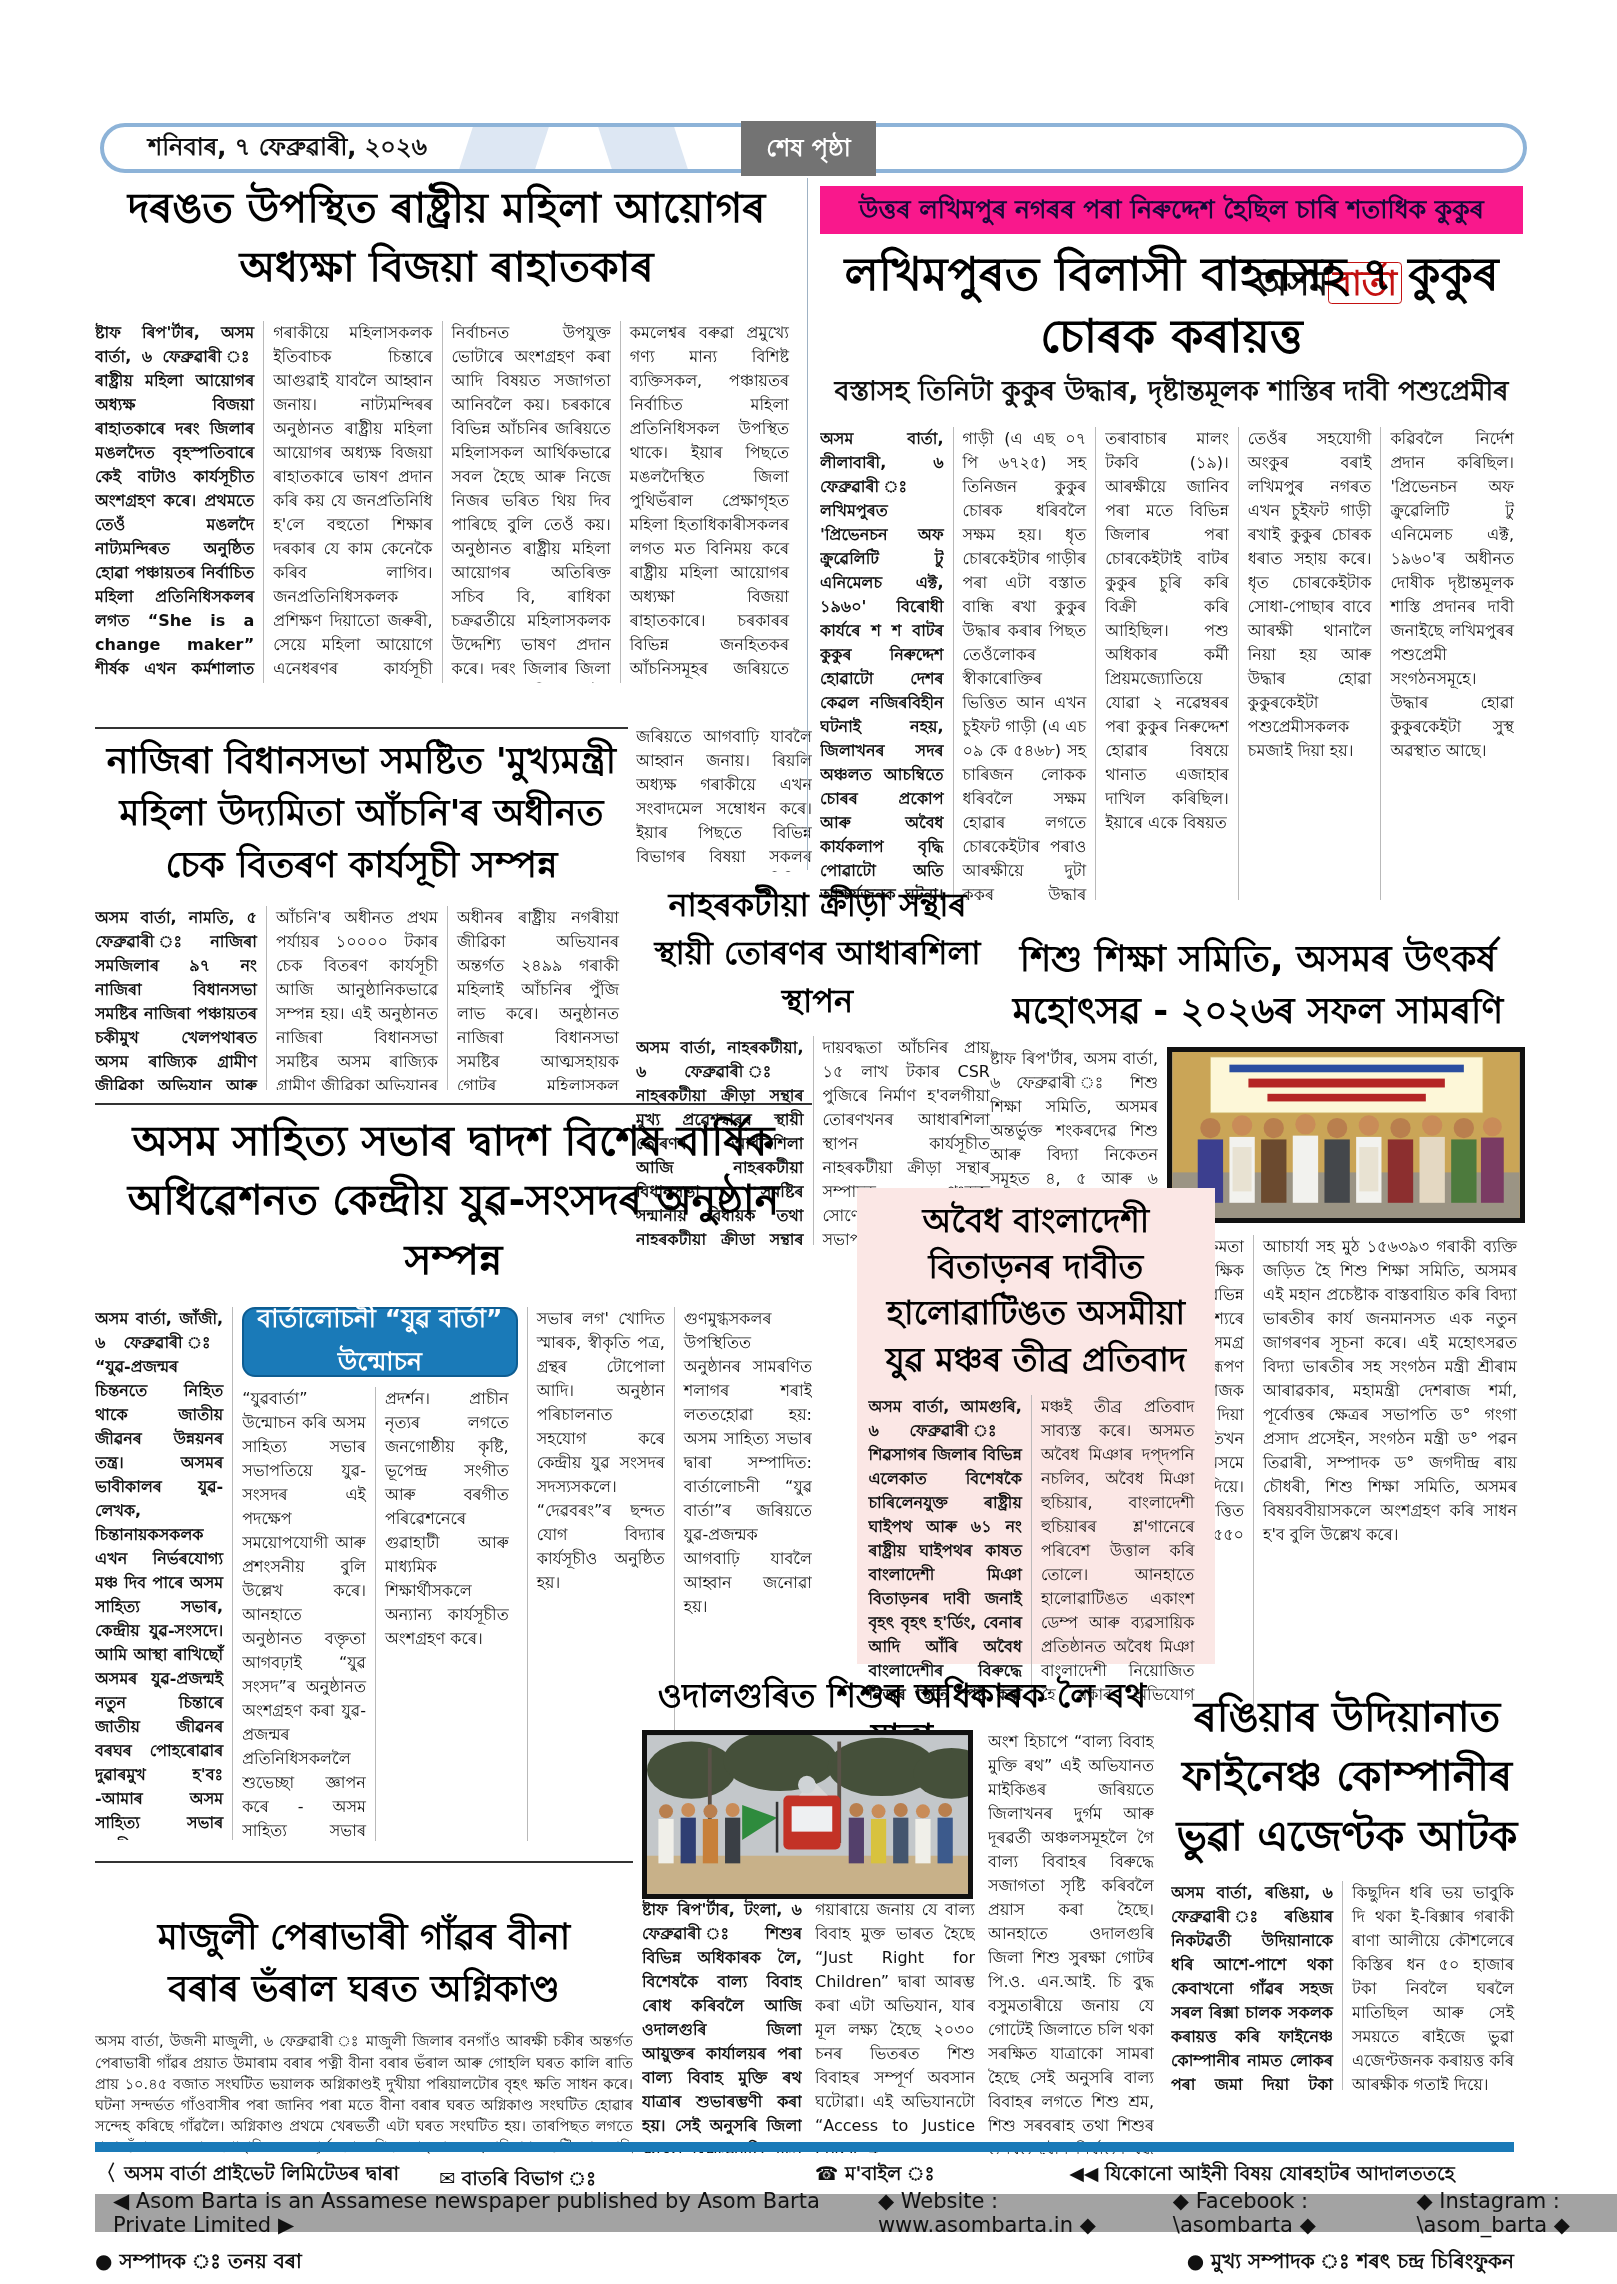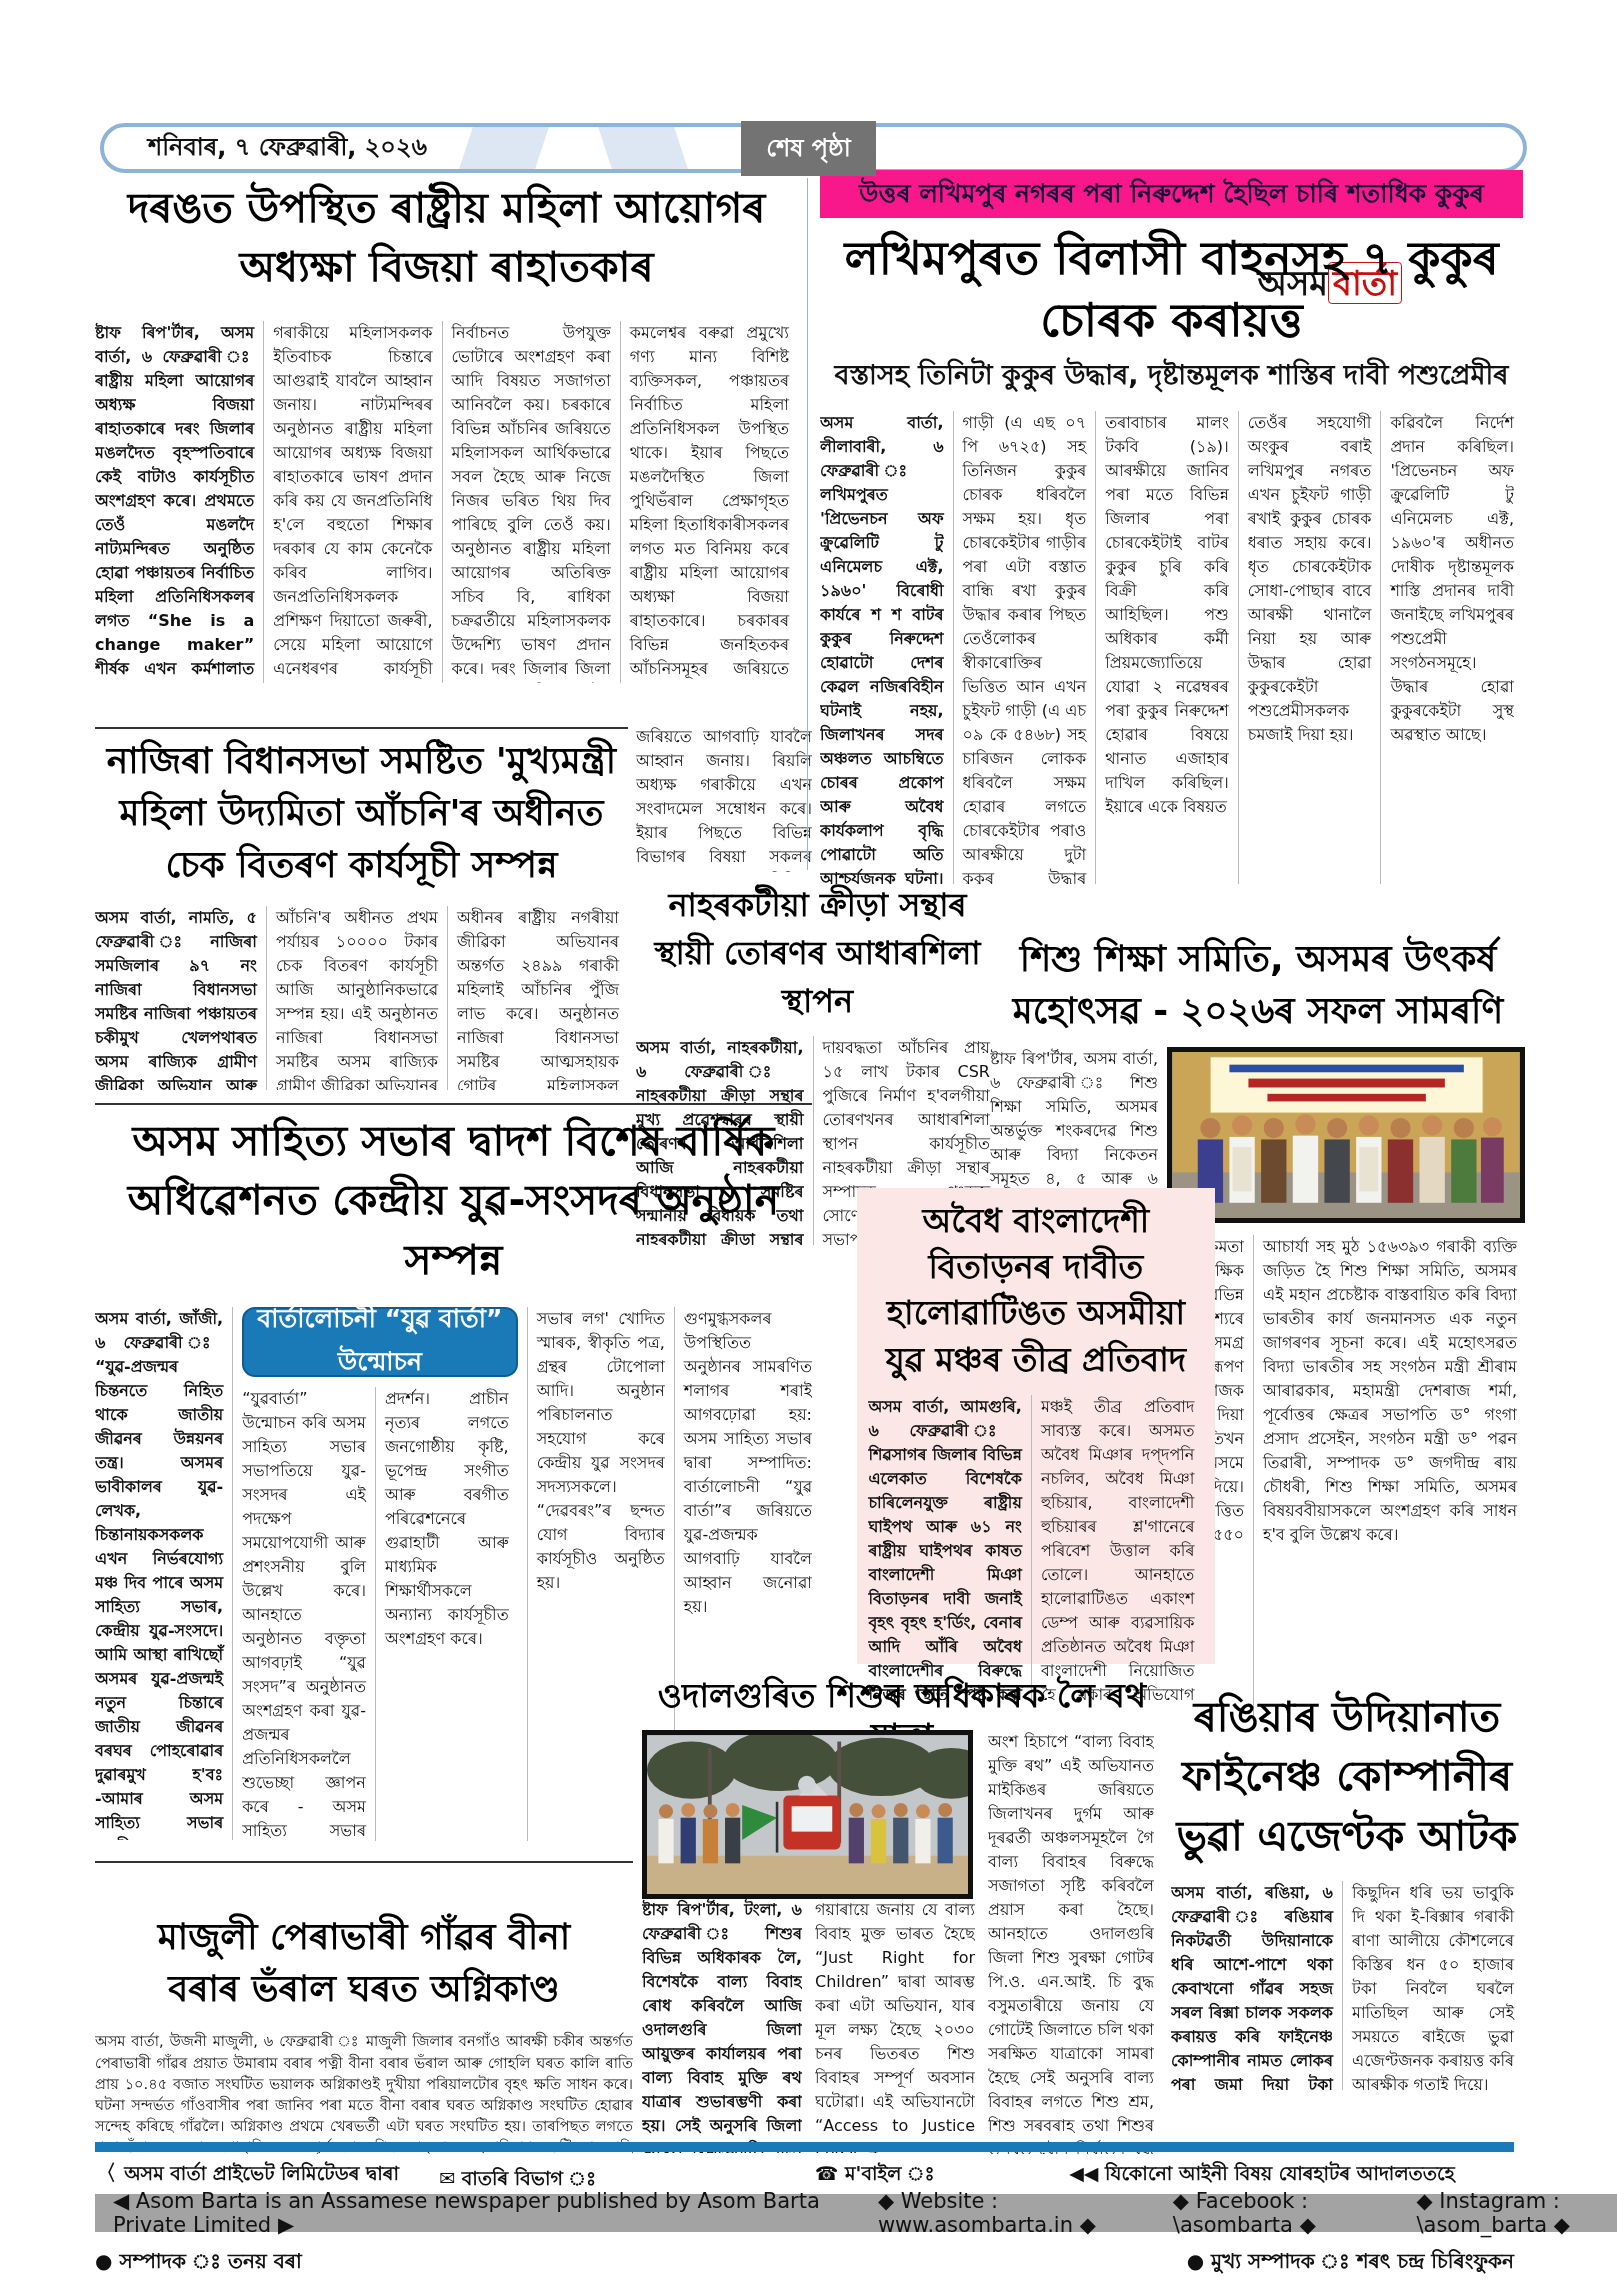--- a/index.html
+++ b/index.html
@@ -17,21 +17,21 @@
       display:flex;align-items:center;justify-content:center;font-size:24px;font-weight:bold;z-index:3;}
   #masthead{right:121px;top:130px;position:absolute;font-size:34px;font-weight:bold;white-space:nowrap;}
   #masthead .red{color:#c41111;border:1.9px solid #c41111;padding:0 3.8px;border-radius:3.8px;}
   
   .headline{font-weight:bold;text-align:center;color:#000;}
   .h66{font-size:41px;line-height:1.45;}
   .h58{font-size:36px;line-height:1.45;}
   .h52{font-size:32px;line-height:1.5;}
   .subhead{font-size:27px;font-weight:bold;text-align:center;line-height:1.3;}
   .kicker{background:#f9188c;color:#16093a;font-size:25px;font-weight:bold;text-align:center;
-      padding:9px 6.3px;line-height:1.2;}
+      padding:9px 6.3px;line-height:1.2;margin-top:16px;}
   .body-txt{font-size:16px;line-height:1.5;text-align:justify;}
   .colrow{display:flex;gap:0;}
   .colrow > div{flex:1;padding:0 9px;border-right:0.6px solid #b9b9b9;overflow:hidden;}
   .colrow > div:last-child{border-right:none;}
   .colrow > div:first-child{padding-left:0;}
   .clip{overflow:hidden;}
   .dateline{font-weight:bold;}
   .vrule{background:#9fb2c4;width:1.3px;}
   .hrule{background:#333;height:1.9px;}
   
@@ -163,21 +163,21 @@
     <div style="display:flex;margin-top:16.5px;gap:0;">
       <div class="body-txt dateline clip" style="flex:1;padding-right:9px;border-right:0.6px solid #b9b9b9;height:533px;">অসম বাৰ্তা, জাঁজী, ৬ ফেব্ৰুৱাৰী ঃ “যুৱ-প্ৰজন্মৰ চিন্তনতে নিহিত থাকে জাতীয় জীৱনৰ উন্নয়নৰ তন্ত্ৰ। অসমৰ ভাবীকালৰ যুৱ-লেখক, চিন্তানায়কসকলক এখন নিৰ্ভৰযোগ্য মঞ্চ দিব পাৰে অসম সাহিত্য সভাৰ, কেন্দ্ৰীয় যুৱ-সংসদে। আমি আস্থা ৰাখিছোঁ অসমৰ যুৱ-প্ৰজন্মই নতুন চিন্তাৰে জাতীয় জীৱনৰ বৰঘৰ পোহৰোৱাৰ দুৱাৰমুখ হ'বঃ -আমাৰ অসম সাহিত্য সভাৰ কেন্দ্ৰীয় যুৱ সংসদ।”- এই অভিমত ব্যক্ত কৰে অসম সাহিত্য সভাৰ সভাপতিয়ে</div>
       <div style="flex:2.15;padding:0 9px;border-right:0.6px solid #b9b9b9;">
         <div class="blue-box" style="height:66px;border-radius:13px;">বাৰ্তালোচনী “যুৱ বাৰ্তা” উন্মোচন</div>
         <div class="colrow body-txt clip" style="margin-top:10px;height:454px;">
           <div>“যুৱবাৰ্তা” উন্মোচন কৰি অসম সাহিত্য সভাৰ সভাপতিয়ে যুৱ-সংসদৰ এই পদক্ষেপ সময়োপযোগী আৰু প্ৰশংসনীয় বুলি উল্লেখ কৰে। আনহাতে অনুষ্ঠানত বক্তৃতা আগবঢ়াই “যুৱ সংসদ”ৰ অনুষ্ঠানত অংশগ্ৰহণ কৰা যুৱ-প্ৰজন্মৰ প্ৰতিনিধিসকললৈ শুভেচ্ছা জ্ঞাপন কৰে - অসম সাহিত্য সভাৰ সম্পাদক দেৱজিত বৰাই। অনুষ্ঠানৰ অন্যতম কাৰ্যসূচী-</div>
           <div>প্ৰদৰ্শন। প্ৰাচীন নৃত্যৰ লগতে জনগোষ্ঠীয় কৃষ্টি, ভূপেন্দ্ৰ সংগীত আৰু বৰগীত পৰিৱেশনেৰে গুৱাহাটী আৰু মাধ্যমিক শিক্ষাৰ্থীসকলে অন্যান্য কাৰ্যসূচীত অংশগ্ৰহণ কৰে।</div>
         </div>
       </div>
       <div class="body-txt clip" style="flex:1;padding:0 9px;border-right:0.6px solid #b9b9b9;height:533px;">সভাৰ লগ' খোদিত স্মাৰক, স্বীকৃতি পত্ৰ, গ্ৰন্থৰ টোপোলা আদি। অনুষ্ঠান পৰিচালনাত সহযোগ কৰে কেন্দ্ৰীয় যুৱ সংসদৰ সদস্যসকলে। “দেৱবৰং”ৰ ছন্দত যোগ বিদ্যাৰ কাৰ্যসূচীও অনুষ্ঠিত হয়।</div>
-      <div class="body-txt clip" style="flex:1;padding-left:9px;height:533px;">গুণমুগ্ধসকলৰ উপস্থিতিত অনুষ্ঠানৰ সামৰণিত শলাগৰ শৰাই আগবঢ়োৱা হয়: অসম সাহিত্য সভাৰ দ্বাৰা সম্পাদিত: বাৰ্তালোচনী “যুৱ বাৰ্তা”ৰ জৰিয়তে যুৱ-প্ৰজন্মক আগবাঢ়ি যাবলৈ আহ্বান জনোৱা হয়।</div>
+      <div class="body-txt clip" style="flex:1;padding-left:9px;height:533px;">গুণমুগ্ধসকলৰ উপস্থিতিত অনুষ্ঠানৰ সামৰণিত শলাগৰ শৰাই লততহ়োৱা হয়: অসম সাহিত্য সভাৰ দ্বাৰা সম্পাদিত: বাৰ্তালোচনী “যুৱ বাৰ্তা”ৰ জৰিয়তে যুৱ-প্ৰজন্মক আগবাঢ়ি যাবলৈ আহ্বান জনোৱা হয়।</div>
     </div>
   </div>
 
   <div class="abs" id="abaidh" style="left:857px;top:1188px;width:335px;height:456px;">
     <div class="headline">অবৈধ বাংলাদেশী বিতাড়নৰ দাবীত হালোৱাটিঙত অসমীয়া যুৱ মঞ্চৰ তীব্ৰ প্ৰতিবাদ</div>
     <div class="colrow body-txt clip" style="margin-top:12.7px;height:305px;">
       <div class="dateline">অসম বাৰ্তা, আমগুৰি, ৬ ফেব্ৰুৱাৰী ঃ শিৱসাগৰ জিলাৰ বিভিন্ন এলেকাত বিশেষকৈ চাৰিলেনযুক্ত ৰাষ্ট্ৰীয় ঘাইপথ আৰু ৬১ নং ৰাষ্ট্ৰীয় ঘাইপথৰ কাষত বাংলাদেশী মিঞা বিতাড়নৰ দাবী জনাই বৃহৎ বৃহৎ হ'ৰ্ডিং, বেনাৰ আদি আঁৰি অবৈধ বাংলাদেশীৰ বিৰুদ্ধে নিজৰ স্থিতি স্পষ্ট কৰা অসমীয়া যুৱ মঞ্চই অতিশীঘ্ৰে অবৈধ বংলাদেশীক অসম এৰি যাবলৈ হুংকাৰ প্ৰদান কৰিছে। আজি অবৈধ মিঞা বংলাদেশী বিতাড়নৰ দাবীত শিৱসাগৰ জিলাৰ অসম-নগালেণ্ড সীমান্তবৰ্তী হালোৱাটিঙত অসমীয়া যুৱ</div>
       <div>মঞ্চই তীব্ৰ প্ৰতিবাদ সাব্যস্ত কৰে। অসমত অবৈধ মিঞাৰ দপ্‌দপনি নচলিব, অবৈধ মিঞা হুচিয়াৰ, বাংলাদেশী হুচিয়াৰৰ শ্ল'গানেৰে পৰিবেশ উত্তাল কৰি তোলে। আনহাতে হালোৱাটিঙত একাংশ ডেম্প আৰু ব্যৱসায়িক প্ৰতিষ্ঠানত অবৈধ মিঞা বাংলাদেশী নিয়োজিত হৈ থকাৰ অভিযোগ উত্থাপিত হৈ আহিছে। সংগঠনটোৱে হালোৱাটিং আৰক্ষী থানাৰ সমীপৰ তিনিআলিত হ'ৰ্ডিং আঁৰি অসমক কেতিয়াও অবৈধ বাংলাদেশীৰ চৰণীয়া পথাৰ হ'বলৈ দিয়া নহ'ব বুলি মন্তব্য প্ৰকাশ কৰে।</div>
     </div>
   </div>

